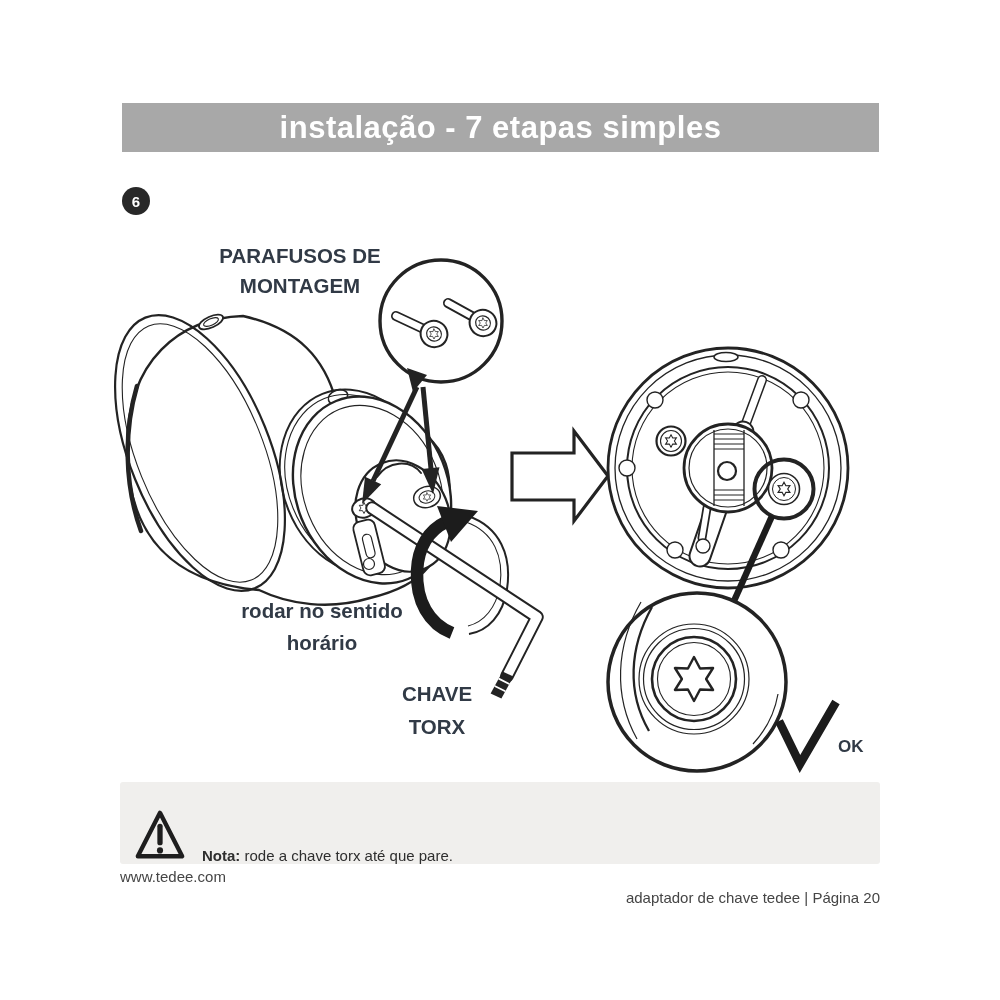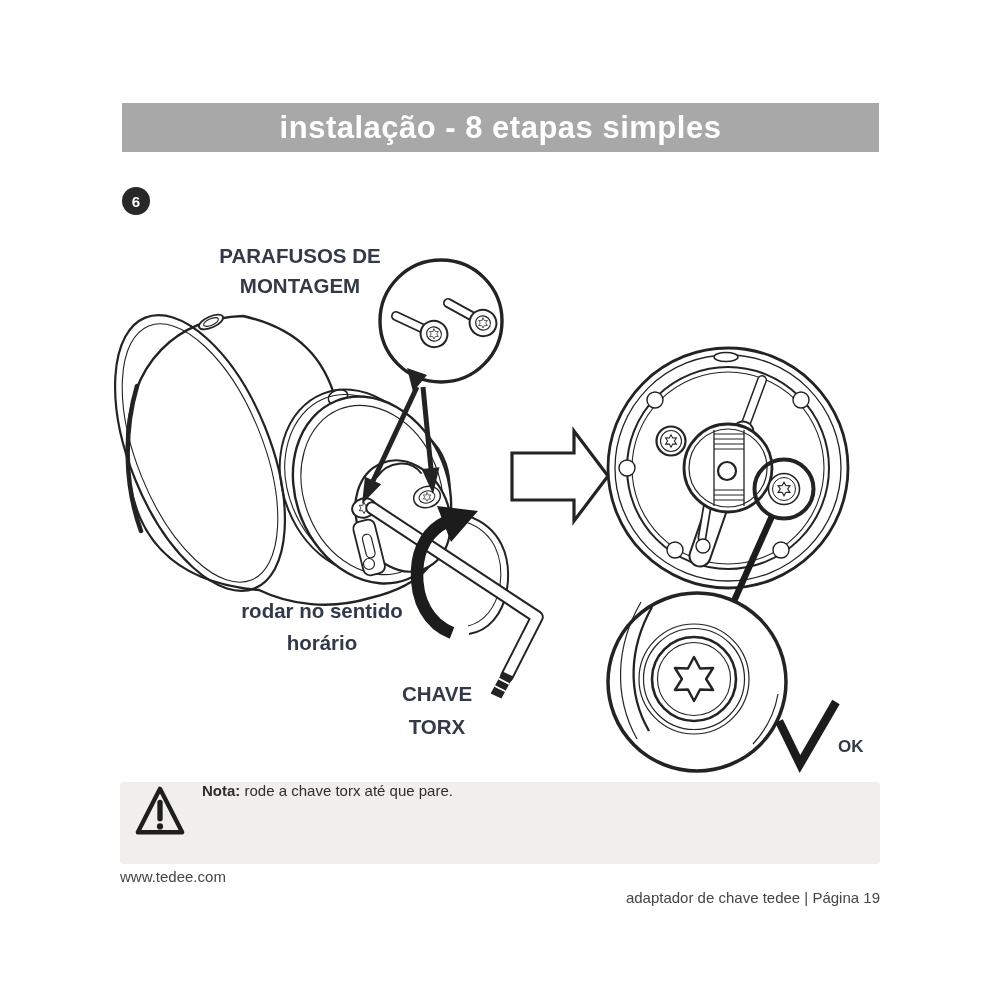--- a/index.html
+++ b/index.html
@@ -20,35 +20,35 @@
   .step-badge{
     width:28px;height:28px;border-radius:50%;background:#282828;color:#fff;
     display:flex;align-items:center;justify-content:center;
     font-size:15px;font-weight:bold;flex:0 0 auto;
   }
   .step-text{font-size:14.5px;color:#3d3d3d;}
   svg.art{position:absolute;left:0;top:0;width:1000px;height:1000px;}
   .lbl{font-family:"Liberation Sans",sans-serif;font-weight:bold;fill:#313a46;}
   .note-bar{
     position:absolute;left:120px;top:782px;width:760px;height:82px;background:#f0efed;
-    border-radius:3px;display:flex;align-items:flex-start;padding:0;box-sizing:border-box;
+    border-radius:3px;display:flex;align-items:flex-end;padding:0;box-sizing:border-box;
   }
   .warn-wrap{margin-left:13px;flex:0 0 auto;display:flex;align-items:center;}
   .note-text{margin-left:15px;font-size:15px;color:#2e2e2e;}
   .note-text b{font-weight:bold;}
   .footer-left{position:absolute;left:120px;top:868px;font-size:15px;color:#454545;}
   .footer-right{position:absolute;right:120px;top:889px;font-size:15px;color:#454545;}
 </style>
 </head>
 <body>
 
 <div class="page">
 
   <div class="header-bar">
-    <div class="title">instalação - 8 etapas simples</div>
+    <div class="title">instalação - 7 etapas simples</div>
   </div>
 
   <div class="step-row">
     <div class="step-badge">6</div>
   </div>
 
   <svg class="art" viewBox="0 0 1000 1000">
     <defs>
       <path id="torx" d="M 0 -10 L 2.75 -4.76 L 8.66 -5 L 5.5 0 L 8.66 5 L 2.75 4.76 L 0 10 L -2.75 4.76 L -8.66 5 L -5.5 0 L -8.66 -5 L -2.75 -4.76 Z"></path>
     </defs>
@@ -193,15 +193,15 @@
         <circle cx="28" cy="45" r="3.2" fill="#1e1e1e"></circle>
       </svg>
     </span>
     <span class="note-text">
       <b>Nota:</b>
       <span>rode a chave torx até que pare.</span>
     </span>
   </div>
 
   <div class="footer-left">www.tedee.com</div>
-  <div class="footer-right">adaptador de chave tedee | Página 19</div>
+  <div class="footer-right">adaptador de chave tedee | Página 20</div>
 
 </div>
 
 </body></html>

